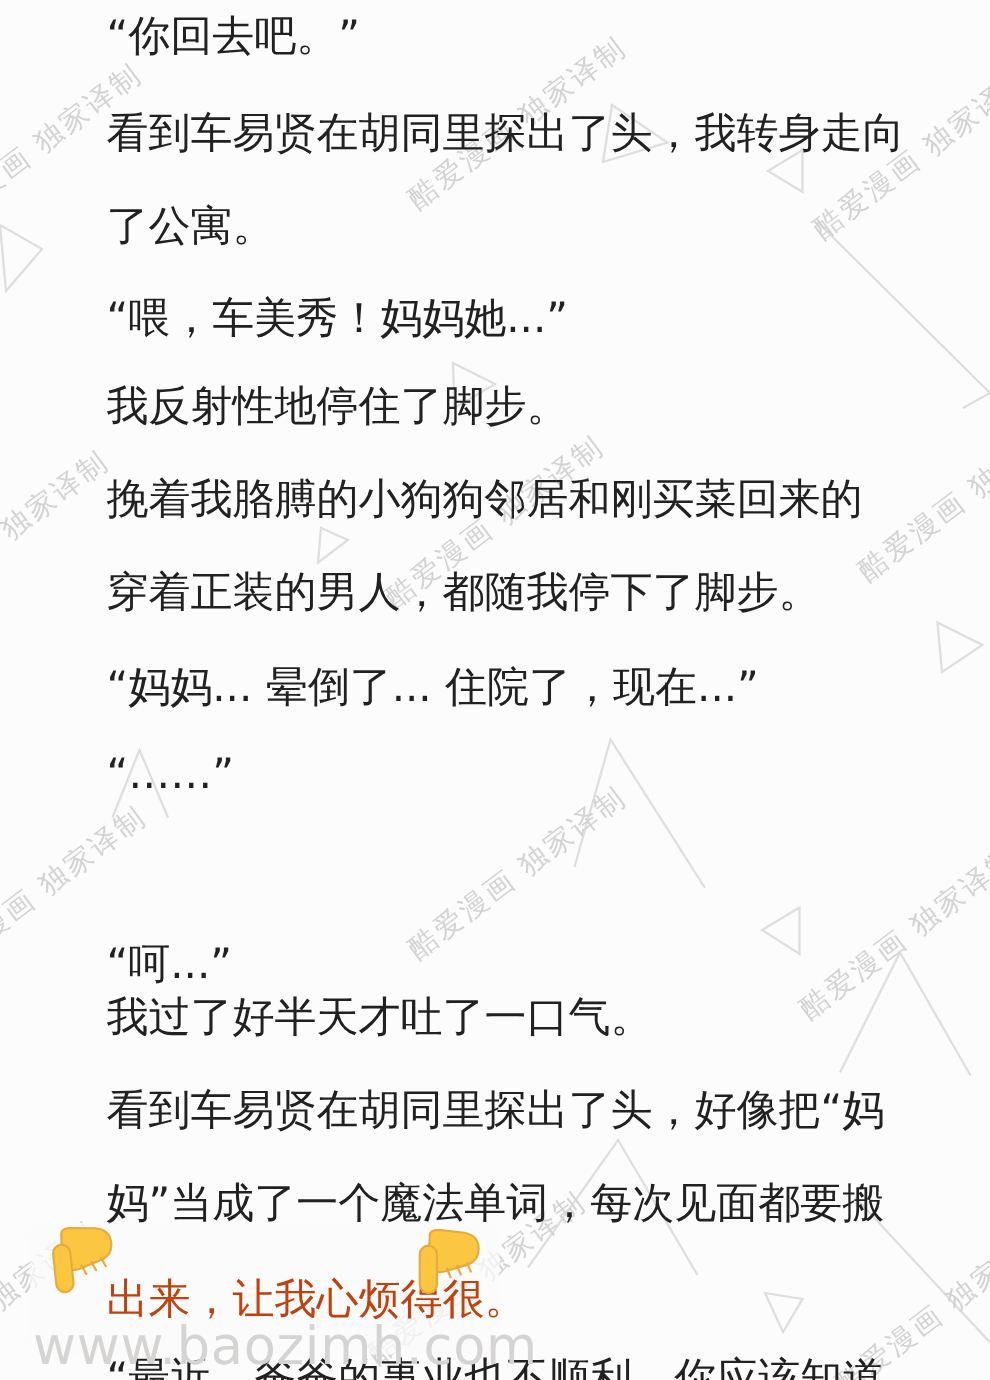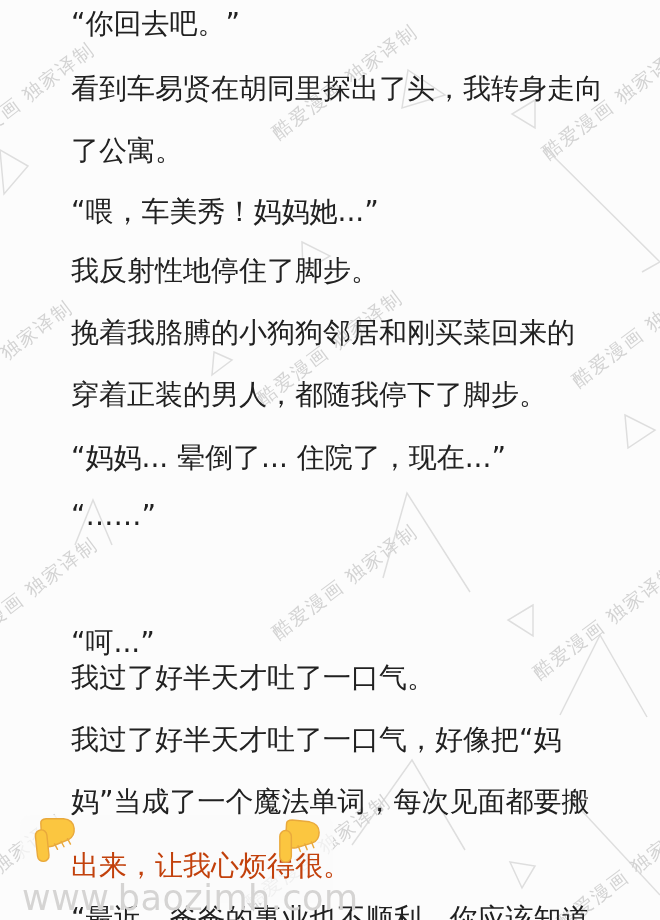--- a/index.html
+++ b/index.html
@@ -122,21 +122,21 @@
   <div class="line" style="top:73px">看到车易贤在胡同里探出了头，我转身走向</div>
   <div class="line" style="top:135px">了公寓。</div>
   <div class="line" style="top:255px">我反射性地停住了脚步。</div>
   <div class="line" style="top:196px">“喂，车美秀！妈妈她...”</div>
   <div class="line" style="top:317px">挽着我胳膊的小狗狗邻居和刚买菜回来的</div>
   <div class="line" style="top:379px">穿着正装的男人，都随我停下了脚步。</div>
   <div class="line" style="top:442px">“妈妈... 晕倒了... 住院了，现在...”</div>
   <div class="line" style="top:500px">“……”</div>
   <div class="line" style="top:627px">“呵...”</div>
   <div class="line" style="top:662px">我过了好半天才吐了一口气。</div>
-  <div class="line" style="top:724px">我过了好半天才吐了一口气，好像把“妈</div>
+  <div class="line" style="top:724px">看到车易贤在胡同里探出了头，好像把“妈</div>
   <div class="line" style="top:786px">妈”当成了一个魔法单词，每次见面都要搬</div>
   <div class="line faded" style="top:850px">出来，让我心烦得很。</div>
   <div class="line" style="top:903px">“最近，爸爸的事业也不顺利，你应该知道</div>
 
   <div class="promo-box"></div>
   <div class="promo-url">www.baozimh.com</div>
 
   <svg class="finger left" viewBox="0 0 48 48">
     <g fill="#FBC640" stroke="#E9A93C" stroke-width="1.5" stroke-linejoin="round">
       <path d="M11 6 Q11 2 17 2 L35 4 Q45 6 45 15 Q45 23 38 26 L21 31 Q11 33 10 24 Z"></path>

